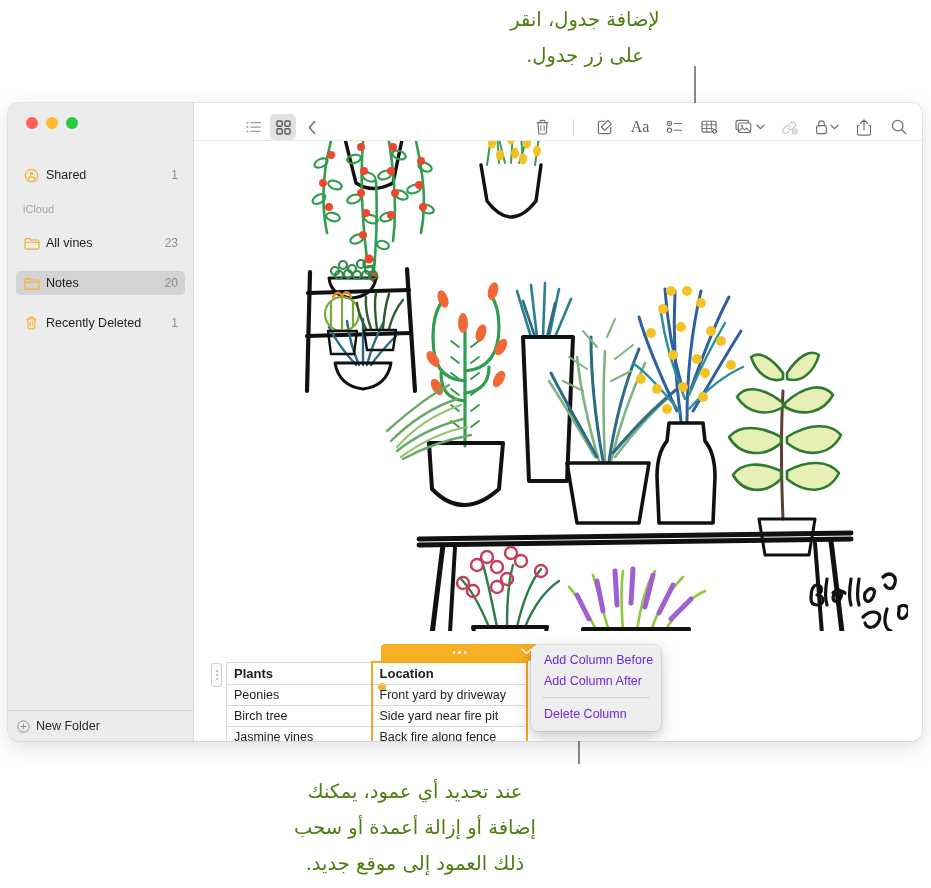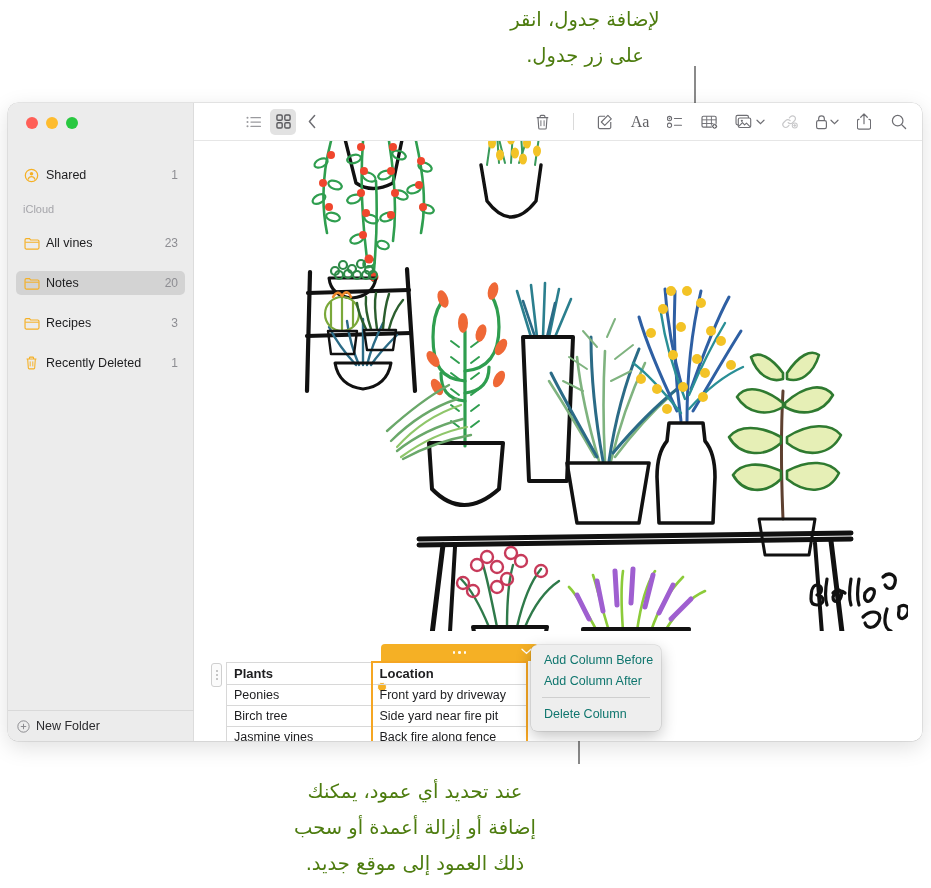--- a/index.html
+++ b/index.html
@@ -101,21 +101,21 @@
   
   #notepane {
     position: absolute; left: 186px; top: 0;
     width: 728px; height: 638px;
     background: #ffffff;
   }
   #toolbar {
     position: relative;
     height: 38px;
     border-bottom: 1px solid #e6e6e6;
-    display: flex; align-items: center;
+    display: flex; align-items: flex-end;
     box-sizing: border-box;
     padding-left: 34px;
   }
   .tb-btn {
     display: flex; align-items: center; justify-content: center;
     height: 26px; min-width: 26px;
     border-radius: 5px;
     color: #6e6e73;
     padding: 0 3px;
     box-sizing: border-box;
@@ -210,21 +210,21 @@
     left: 320px; top: 8px;
     width: 130px;
     background: #eeeeee;
     border-radius: 6px;
     box-shadow: 0 0 0 0.5px rgba(0,0,0,0.14), 0 5px 16px rgba(0,0,0,0.24);
     padding: 5px 0 6px 0;
     box-sizing: border-box;
   }
   .mi {
     font-size: 12.5px;
-    color: #0f766e;
+    color: #6d28d9;
     padding: 2px 10px 3px 13px;
     line-height: 16px;
     white-space: nowrap;
   }
   .mdiv { height: 1px; background: #cfcfcf; margin: 5px 11px 6px 11px; }
 </style>
 </head>
 <body>
 
 <div id="root">
@@ -277,30 +277,20 @@
           <span class="sb-ico">
             <svg width="16" height="13" viewBox="0 0 17 14">
               <path d="M1 3.2a1.4 1.4 0 0 1 1.4-1.4h3.4l1.2 1.4h7.6A1.4 1.4 0 0 1 16 4.6v7A1.4 1.4 0 0 1 14.6 13H2.4A1.4 1.4 0 0 1 1 11.6z" fill="none" stroke="#f5b025" stroke-width="1.25"></path>
               <path d="M1.3 5.6h14.4" stroke="#f5b025" stroke-width="1.1" fill="none"></path>
             </svg>
           </span>
           <span class="sb-label">Notes</span>
           <span class="sb-count">20</span>
         </div>
 
-        <div class="sb-row">
-          <span class="sb-ico">
-            <svg width="16" height="13" viewBox="0 0 17 14">
-              <path d="M1 3.2a1.4 1.4 0 0 1 1.4-1.4h3.4l1.2 1.4h7.6A1.4 1.4 0 0 1 16 4.6v7A1.4 1.4 0 0 1 14.6 13H2.4A1.4 1.4 0 0 1 1 11.6z" fill="none" stroke="#f5b025" stroke-width="1.25"></path>
-              <path d="M1.3 5.6h14.4" stroke="#f5b025" stroke-width="1.1" fill="none"></path>
-            </svg>
-          </span>
-          <span class="sb-label">Recipes</span>
-          <span class="sb-count">3</span>
-        </div>
 
         <div class="sb-row">
           <span class="sb-ico">
             <svg width="13" height="14" viewBox="0 0 13 15">
               <path d="M1.2 3.3h10.6M4.3 3.3V2.1c0-.5.4-.9.9-.9h2.6c.5 0 .9.4.9.9v1.2" fill="none" stroke="#f5b025" stroke-width="1.15"></path>
               <path d="M2.4 3.3l.7 9.5c0 .6.5 1 1 1h4.8c.6 0 1-.4 1-1l.7-9.5" fill="none" stroke="#f5b025" stroke-width="1.15"></path>
               <path d="M5.1 5.8v5.3M7.9 5.8v5.3" stroke="#f5b025" stroke-width="1" fill="none"></path>
             </svg>
           </span>
           <span class="sb-label">Recently Deleted</span>

